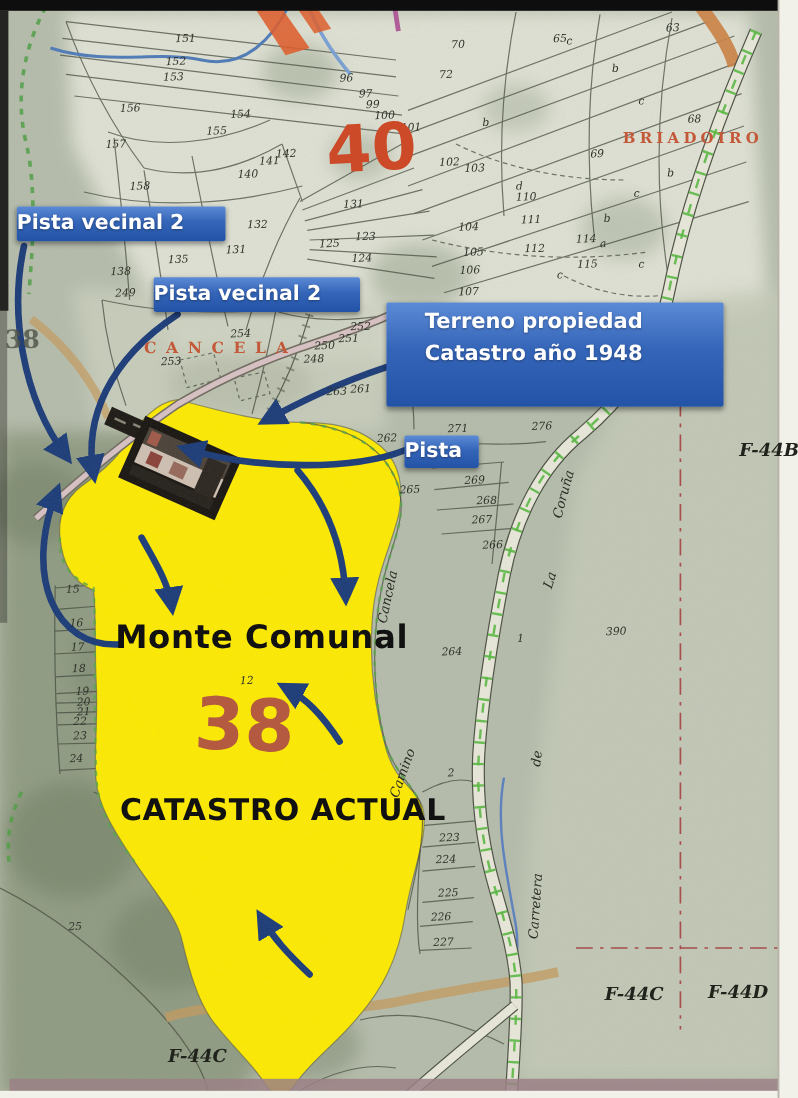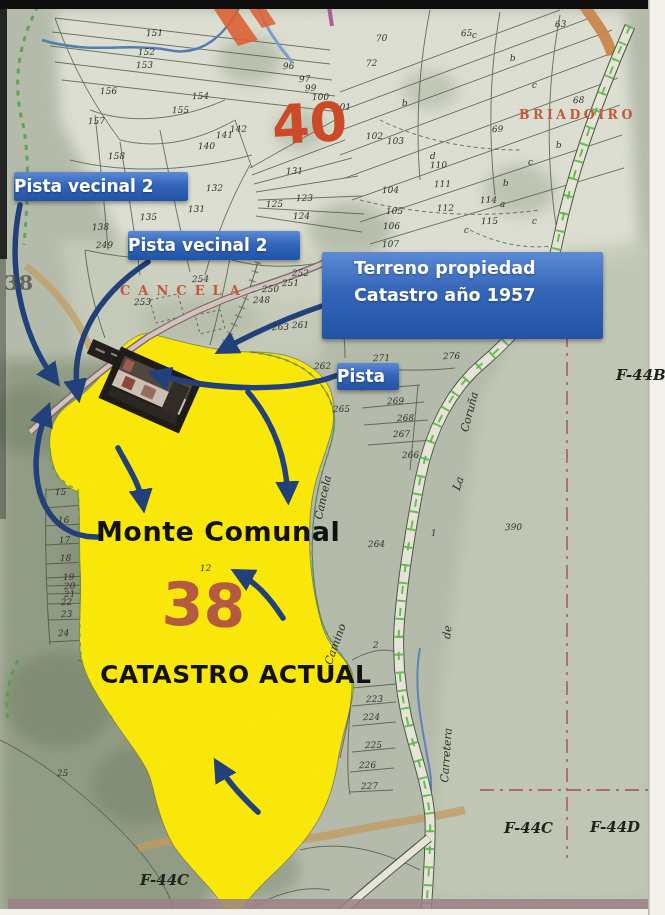--- a/index.html
+++ b/index.html
@@ -364,20 +364,20 @@
   <span class="bigblack" style="left:100px;top:660px;font-size:25px;">CATASTRO ACTUAL</span>
 
   <div class="blueBox" style="left:14px;top:172px;width:174px;height:29px;font-size:17px;line-height:29px;">
     <span>Pista vecinal 2</span>
   </div>
   <div class="blueBox" style="left:128px;top:231px;width:172px;height:29px;font-size:17px;line-height:29px;">
     <span>Pista vecinal 2</span>
   </div>
   <div class="blueBox" style="left:322px;top:252px;width:281px;height:87px;font-size:17.5px;padding-top:3px;box-sizing:border-box;padding-left:32px;">
     <span class="ln">Terreno propiedad</span>
-    <span class="ln">Catastro año 1957</span>
+    <span class="ln">Catastro año 1948</span>
   </div>
   <div class="blueBox" style="left:337px;top:363px;width:62px;height:27px;font-size:17px;line-height:27px;">
     <span>Pista</span>
   </div>
 </div>
 
 </div>
 
 </body></html>

